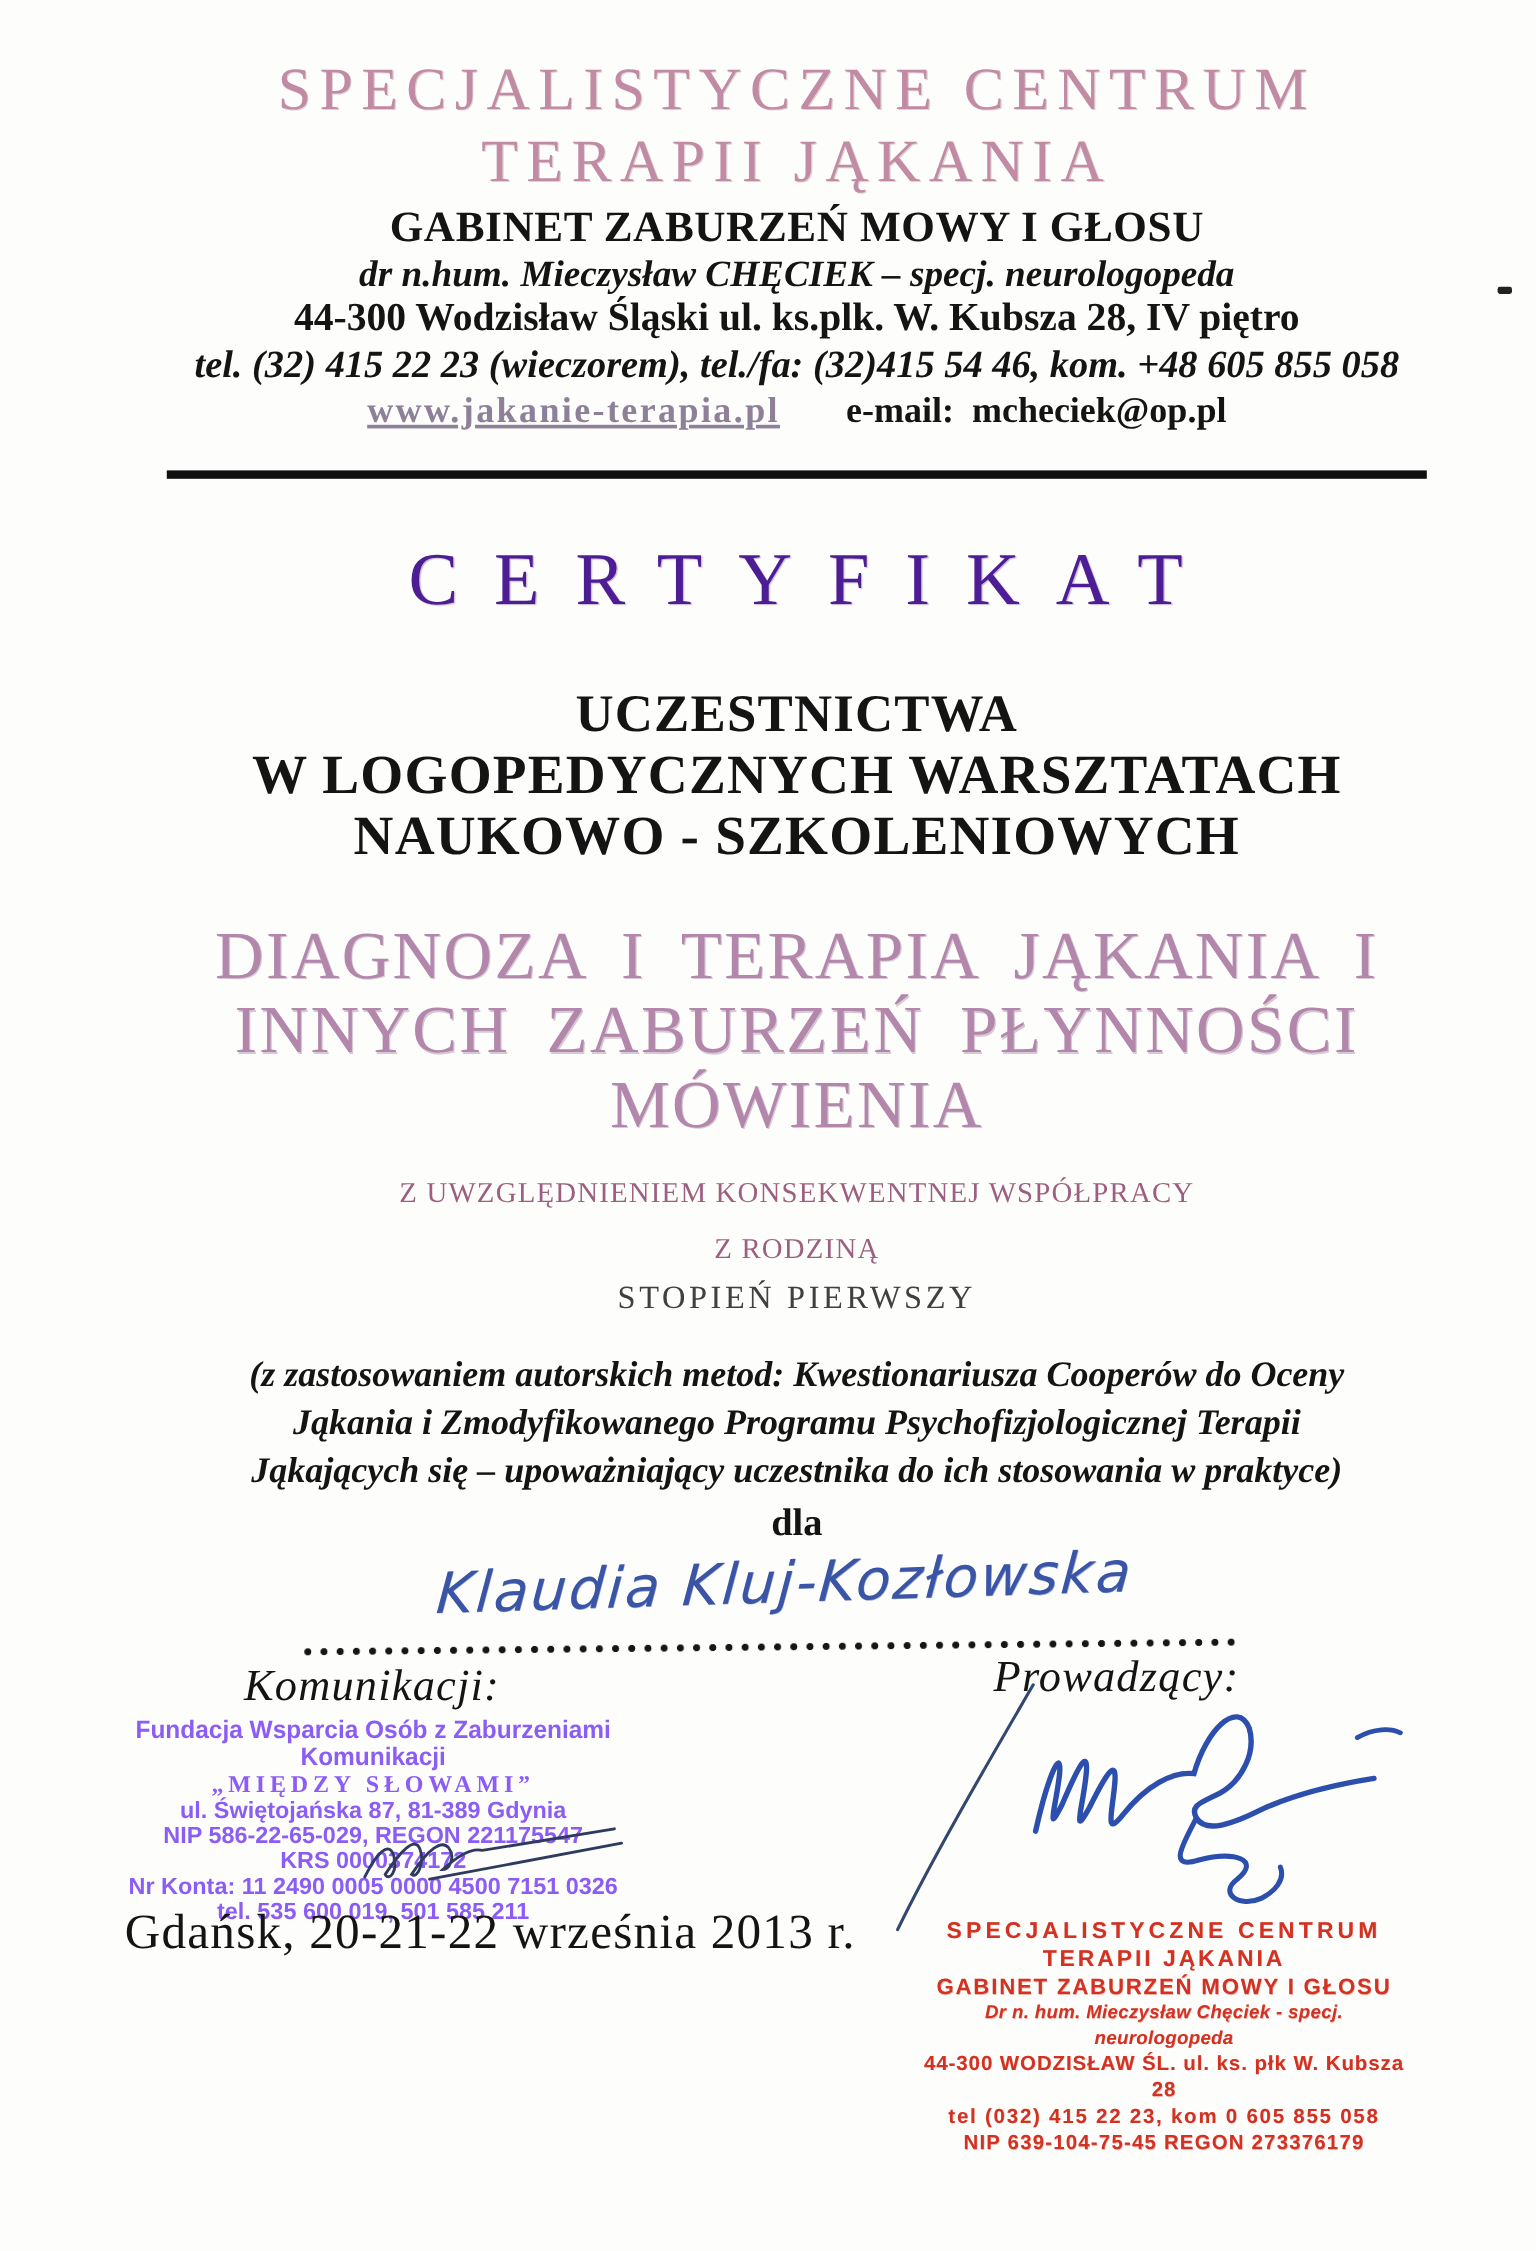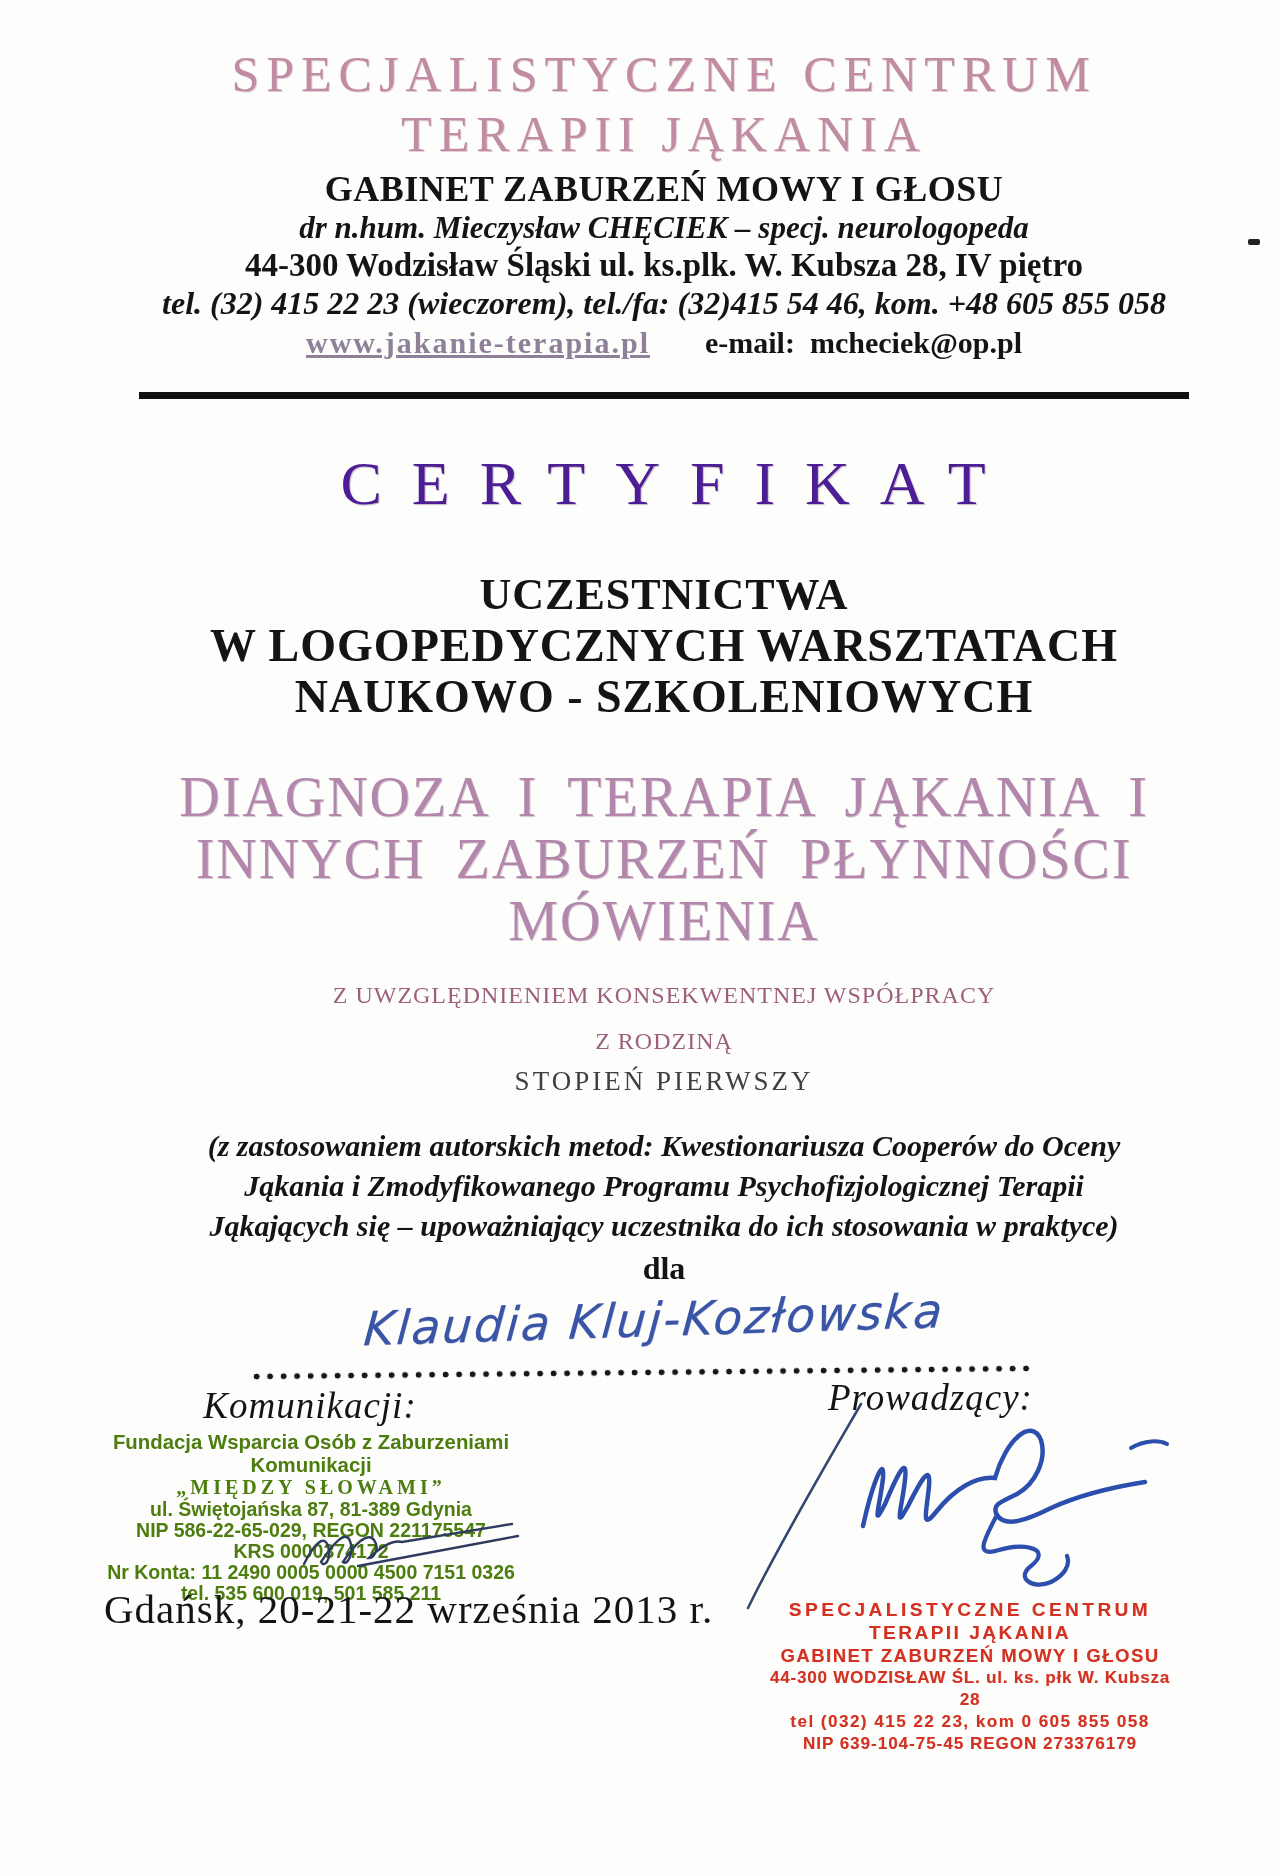--- a/index.html
+++ b/index.html
@@ -50,21 +50,21 @@
   }
   .dots {
     position:absolute; left:228px; top:78px; width:778px; height:9px;
     background-image:radial-gradient(circle at 4.5px 4.5px,#161616 2.7px,transparent 3.2px);
     background-size:13.5px 9px; background-repeat:repeat-x; transform:rotate(-.6deg);
   }
   
   .abs { position:absolute; }
   .org-heading { left:70px; top:1384px; width:480px; text-align:center; font-size:37px; font-style:italic; letter-spacing:1px; }
   .org-stamp {
-    left:66px; top:1430px; width:490px; text-align:center; color:#4d7c0f;
+    left:66px; top:1430px; width:490px; text-align:center; color:#8b5cf6;
     font-family:"Liberation Sans","DejaVu Sans",sans-serif; font-weight:700;
   }
   .s1 { font-size:21px;  line-height:23px; transform:scaleX(.97); }
   .s2 { font-size:20px;  line-height:23px; letter-spacing:4px; font-family:"Liberation Serif",serif; }
   .s3 { font-size:19.5px; line-height:21px; }
   .s4 { font-size:19.5px; line-height:21px; }
   .s5 { font-size:19.5px; line-height:21px; }
   .s6 { font-size:19.5px; line-height:21px; }
   .s7 { font-size:19.5px; line-height:21px; }
   .venue-date { left:104px; top:1585px; font-size:41px; letter-spacing:1px; }
@@ -152,20 +152,21 @@
     <path d="M15,222 C45,160 95,75 128,18" fill="none" stroke="#33486e" stroke-width="2.6" stroke-linecap="round"></path>
     <path d="M130,140 C140,95 152,68 150,92 C147,120 138,145 152,118 C163,92 175,66 172,94 C169,122 160,147 175,120 C187,96 198,76 196,100 C194,124 187,146 203,126 C222,102 244,90 262,92 C272,56 298,30 308,54 C314,74 302,98 284,108 C269,116 258,118 264,129 C272,142 294,134 318,122 C342,111 374,102 412,96" fill="none" stroke="#2c4fae" stroke-width="4.5" stroke-linecap="round"></path>
     <path d="M264,129 C252,152 240,172 266,164 C296,156 318,164 298,180 C282,192 300,204 318,196 C330,190 338,180 334,170" fill="none" stroke="#2c4fae" stroke-width="4.2" stroke-linecap="round"></path>
     <path d="M398,62 C412,54 426,54 434,58" fill="none" stroke="#2c4fae" stroke-width="4" stroke-linecap="round"></path>
   </svg>
 
   <div class="abs red-stamp">
     <div class="r1">SPECJALISTYCZNE CENTRUM</div>
     <div class="r2">TERAPII JĄKANIA</div>
     <div class="r3">GABINET ZABURZEŃ MOWY I GŁOSU</div>
+    <div class="r4">Dr n. hum. Mieczysław Chęciek - specj. neurologopeda</div>
     <div class="r5">44-300 WODZISŁAW ŚL.  ul. ks. płk W. Kubsza 28</div>
     <div class="r6">tel  (032) 415 22 23, kom  0 605 855 058</div>
     <div class="r7">NIP 639-104-75-45  REGON 273376179</div>
   </div>
 
   <div class="abs artifact-dash"></div>
 
 </div>
 
 </body></html>

